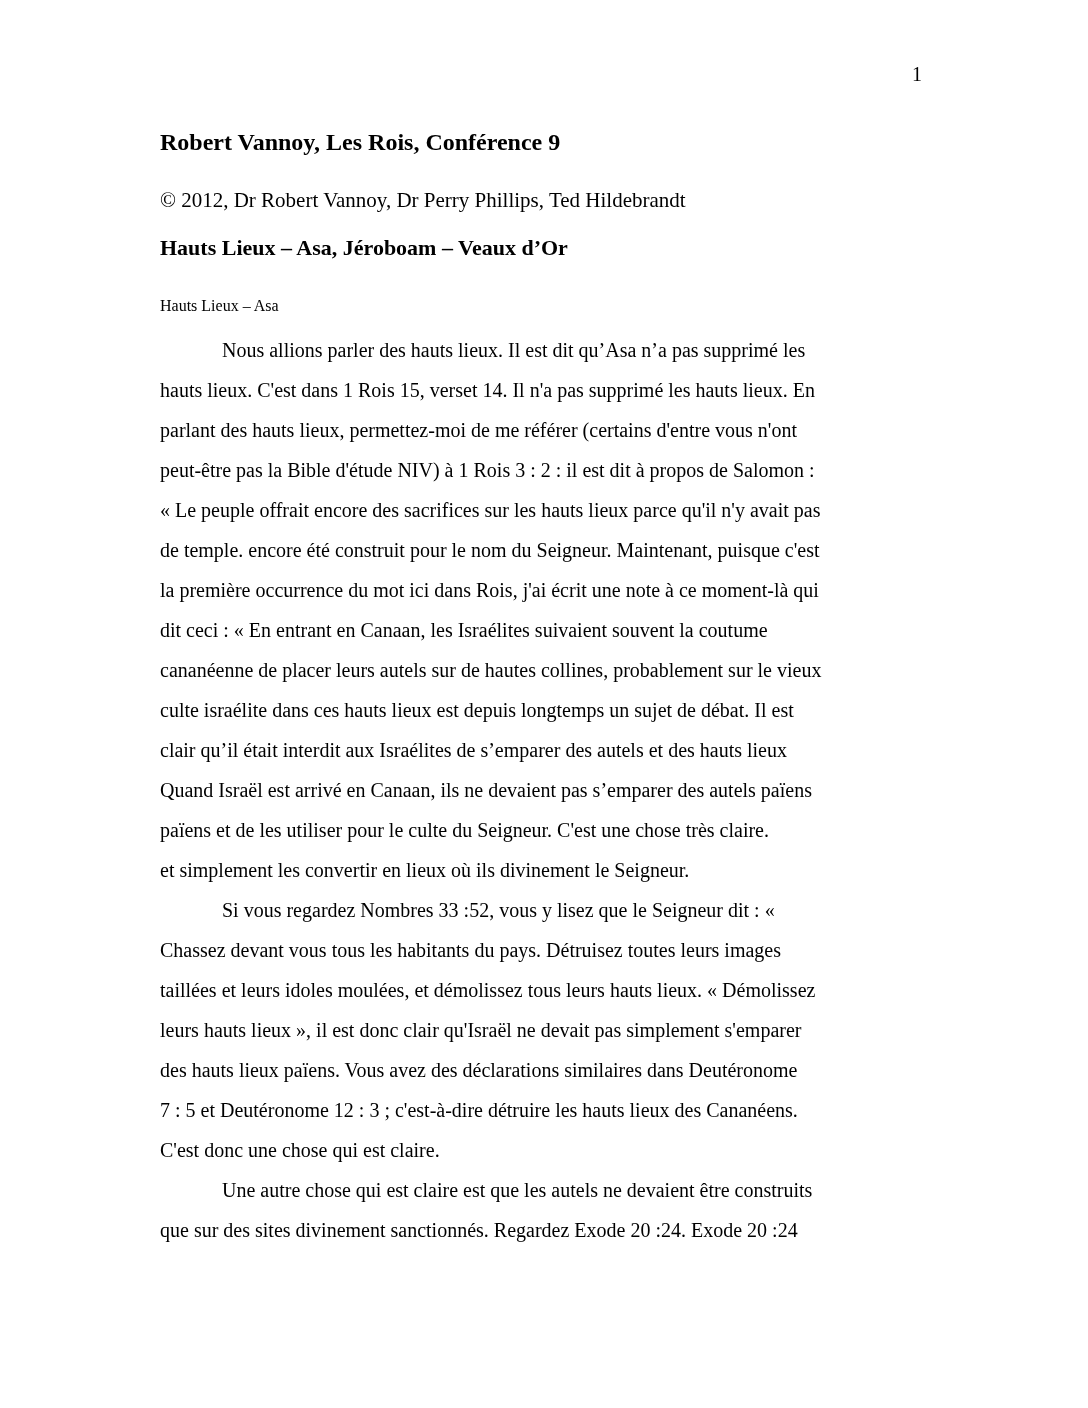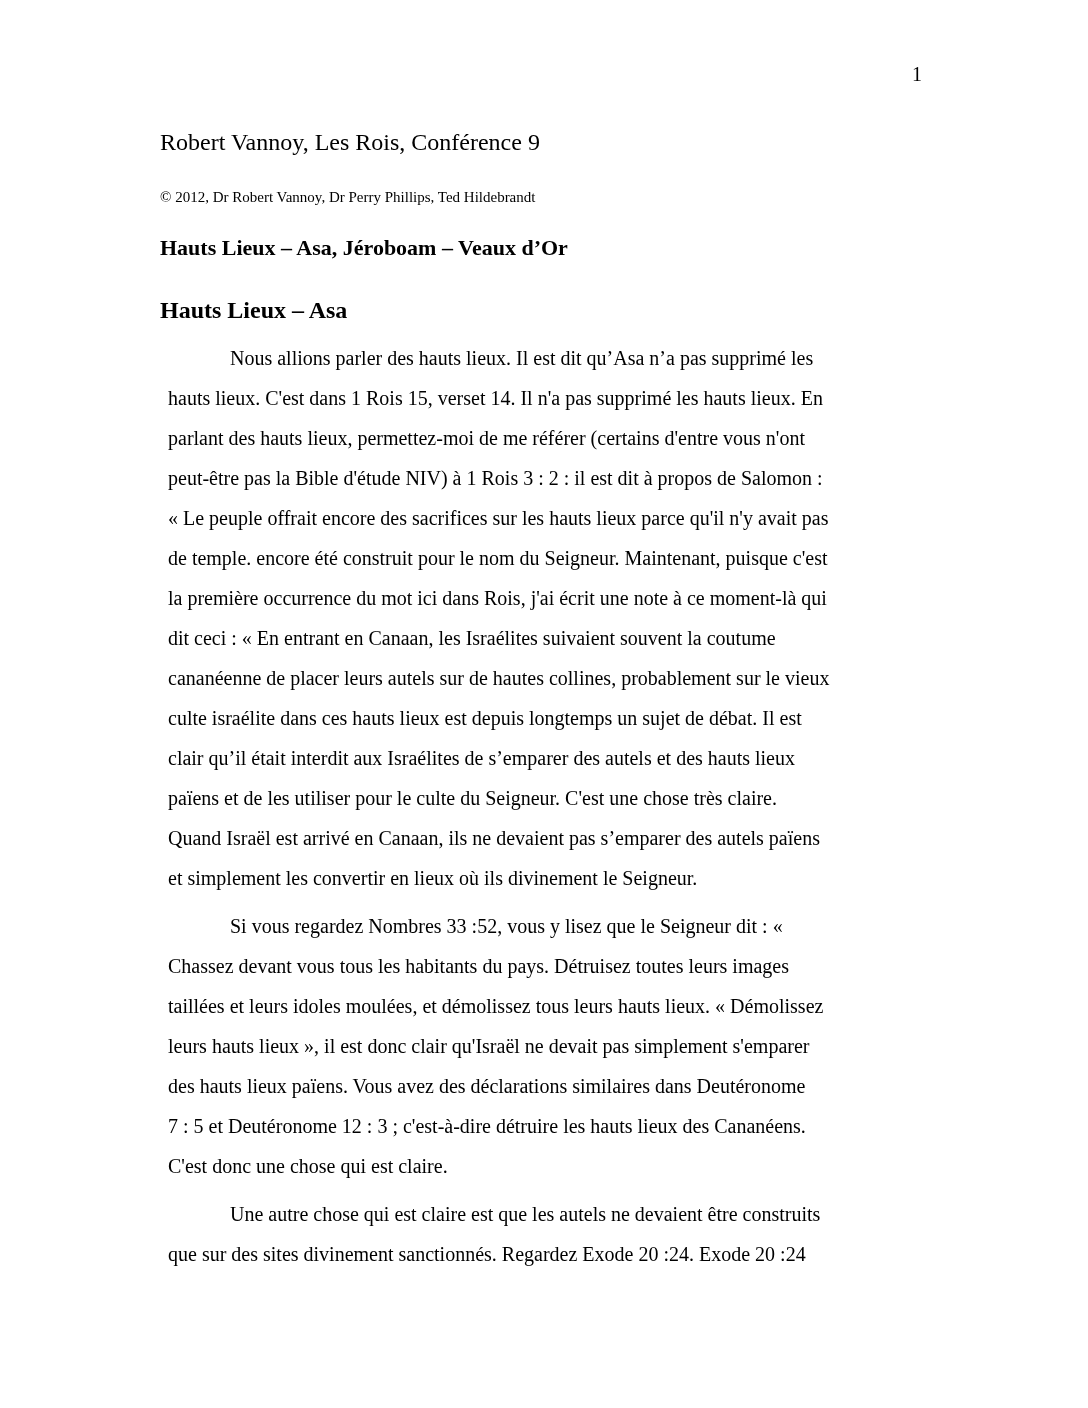--- a/index.html
+++ b/index.html
@@ -21,61 +21,60 @@
     top: 62px;
     left: 912px;
     font-size: 20px;
     line-height: 1.2;
   }
   .doc-title {
     position: absolute;
     top: 128px;
     left: 160px;
     font-size: 24px;
-    font-weight: normal;
+    font-weight: bold;
     white-space: nowrap;
     line-height: 1.2;
   }
   .doc-copyright {
     position: absolute;
     top: 188px;
     left: 160px;
-    font-size: 15px;
+    font-size: 21px;
     white-space: nowrap;
     line-height: 1.2;
   }
   .doc-subtitle {
     position: absolute;
     top: 235px;
     left: 160px;
     font-size: 22px;
     font-weight: bold;
     white-space: nowrap;
     line-height: 1.2;
     text-align: center;
   }
   .section-heading {
     position: absolute;
     top: 296px;
     left: 160px;
-    font-size: 24px;
+    font-size: 16px;
     white-space: nowrap;
     line-height: 1.2;
-    font-weight: bold;
   }
   .body-text {
     position: absolute;
     top: 330px;
     left: 160px;
     width: 790px;
     font-size: 20px;
     line-height: 40px;
   }
   .paragraph {
-    margin: 8px;
+    margin: 0;
   }
   .line {
     white-space: nowrap;
   }
   .line.first-indent {
     padding-left: 62px;
   }
 </style>
 </head>
 <body>
@@ -97,22 +96,22 @@
         <div class="line">hauts lieux. C'est dans 1 Rois 15, verset 14. Il n'a pas supprimé les hauts lieux. En</div>
         <div class="line">parlant des hauts lieux, permettez-moi de me référer (certains d'entre vous n'ont</div>
         <div class="line">peut-être pas la Bible d'étude NIV) à 1 Rois 3 : 2 : il est dit à propos de Salomon :</div>
         <div class="line">« Le peuple offrait encore des sacrifices sur les hauts lieux parce qu'il n'y avait pas</div>
         <div class="line">de temple. encore été construit pour le nom du Seigneur. Maintenant, puisque c'est</div>
         <div class="line">la première occurrence du mot ici dans Rois, j'ai écrit une note à ce moment-là qui</div>
         <div class="line">dit ceci : « En entrant en Canaan, les Israélites suivaient souvent la coutume</div>
         <div class="line">cananéenne de placer leurs autels sur de hautes collines, probablement sur le vieux</div>
         <div class="line">culte israélite dans ces hauts lieux est depuis longtemps un sujet de débat. Il est</div>
         <div class="line">clair qu’il était interdit aux Israélites de s’emparer des autels et des hauts lieux</div>
+        <div class="line">Quand Israël est arrivé en Canaan, ils ne devaient pas s’emparer des autels païens</div>
         <div class="line">païens et de les utiliser pour le culte du Seigneur. C'est une chose très claire.</div>
-        <div class="line">Quand Israël est arrivé en Canaan, ils ne devaient pas s’emparer des autels païens</div>
         <div class="line">et simplement les convertir en lieux où ils divinement le Seigneur.</div>
       </div>
       <div class="paragraph">
         <div class="line first-indent">Si vous regardez Nombres 33 :52, vous y lisez que le Seigneur dit : «</div>
         <div class="line">Chassez devant vous tous les habitants du pays. Détruisez toutes leurs images</div>
         <div class="line">taillées et leurs idoles moulées, et démolissez tous leurs hauts lieux. « Démolissez</div>
         <div class="line">leurs hauts lieux », il est donc clair qu'Israël ne devait pas simplement s'emparer</div>
         <div class="line">des hauts lieux païens. Vous avez des déclarations similaires dans Deutéronome</div>
         <div class="line">7 : 5 et Deutéronome 12 : 3 ; c'est-à-dire détruire les hauts lieux des Cananéens.</div>
         <div class="line">C'est donc une chose qui est claire.</div>

